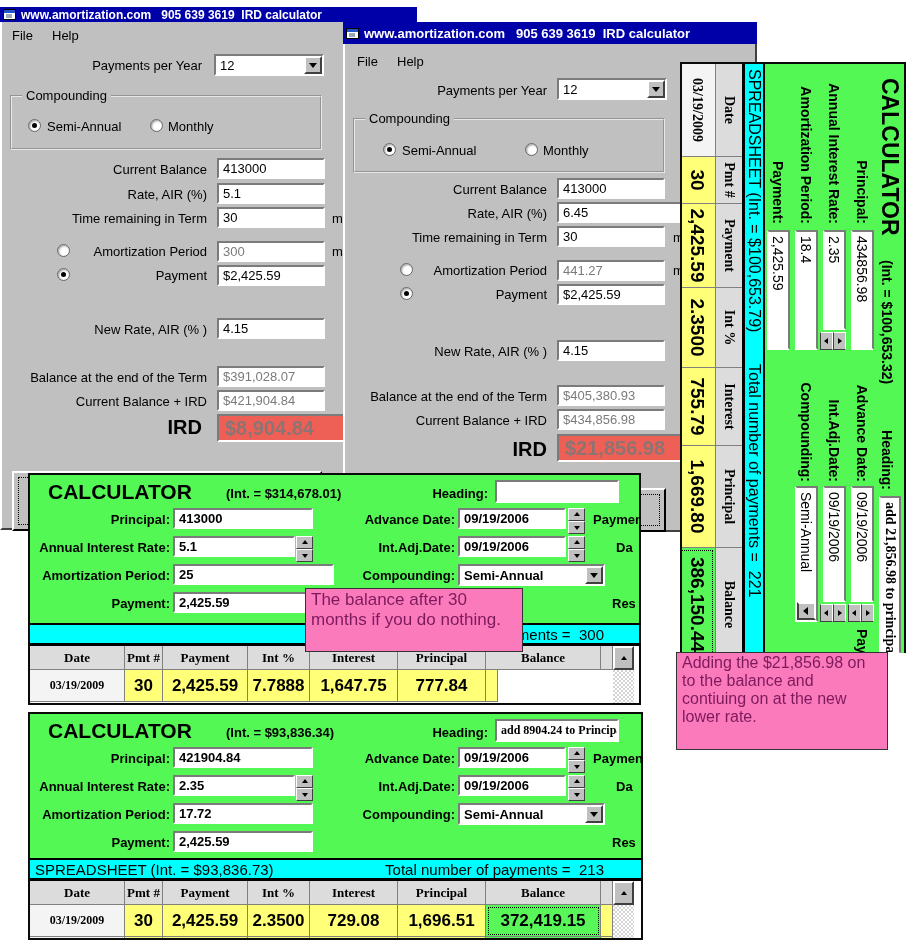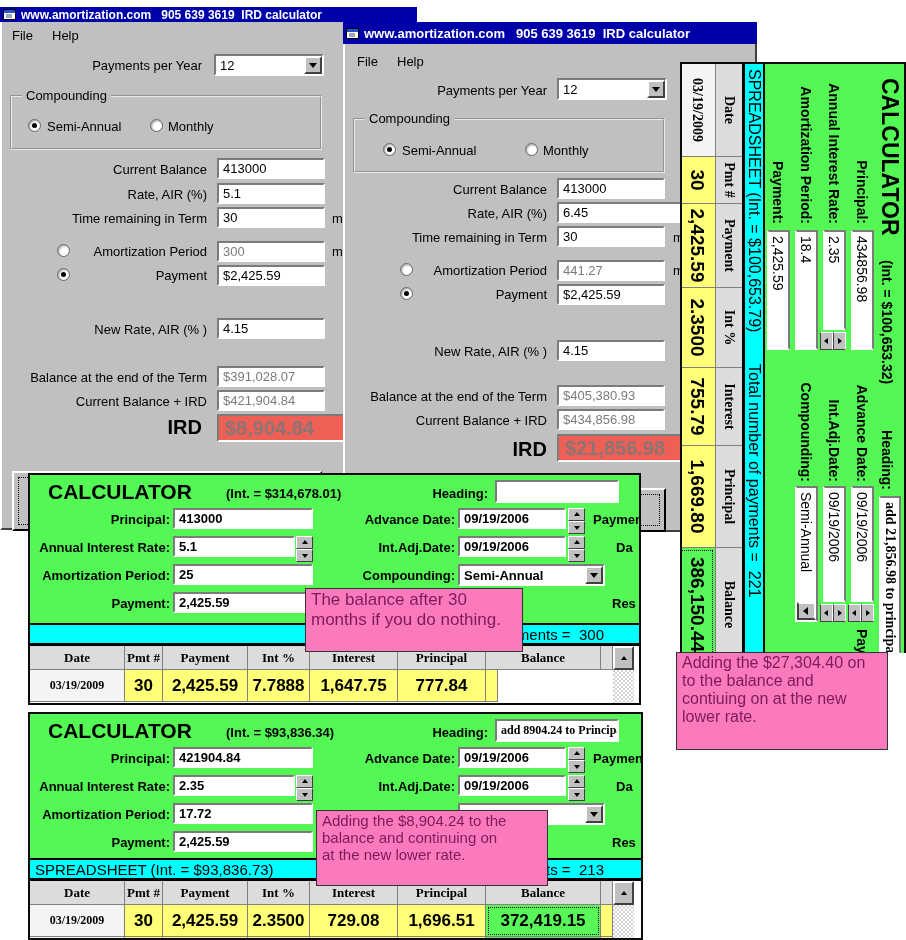--- a/index.html
+++ b/index.html
@@ -250,21 +250,21 @@
         <div>
           <span class="tri-u sm"></span>
         </div>
         <div>
           <span class="tri-d sm"></span>
         </div>
       </div>
     <div class="blbl" style="left:586px;top:65px">Da</div>
 
     <div class="blbl r" style="left:0;top:93px;width:140px">Amortization Period:</div>
-    <div class="field" style="left:143px;top:89px;width:140px">25</div>
+    <div class="field" style="left:143px;top:89px;width:161px">25</div>
     <div class="blbl r" style="left:288px;top:93px;width:137px">Compounding:</div>
     <div class="combo" style="left:428px;top:89px;width:147px">
       <span>Semi-Annual</span>
       <span class="combo-btn">
           <span class="tri-d"></span>
         </span>
     </div>
 
     <div class="blbl r" style="left:0;top:121px;width:140px">Payment:</div>
     <div class="field" style="left:143px;top:117px;width:140px">2,425.59</div>
@@ -482,21 +482,18 @@
           <div class="gc gy" style="width:78px">755.79</div>
           <div class="gc gy" style="width:102px">1,669.80</div>
           <div class="gc gg sel" style="width:114px">386,150.44</div>
         </div>
       </div>
     </div>
   </div>
 
   <div class="note" style="left:305px;top:588px;width:218px;height:64px;font-size:17px">The balance after 30
 months if you do nothing.</div>
-  <div class="note" style="left:316px;top:810px;width:232px;height:76px;font-size:15px">Adding the $8,904.24 to the
-balance and continuing on
-at the new lower rate.</div>
-  <div class="note" style="left:676px;top:652px;width:212px;height:98px;font-size:16px">Adding the $27,304.40 on
+  <div class="note" style="left:676px;top:652px;width:212px;height:98px;font-size:16px">Adding the $21,856.98 on
 to the balance and
 contiuing on at the new
 lower rate.</div>
 
 </div>
 
 </body></html>

